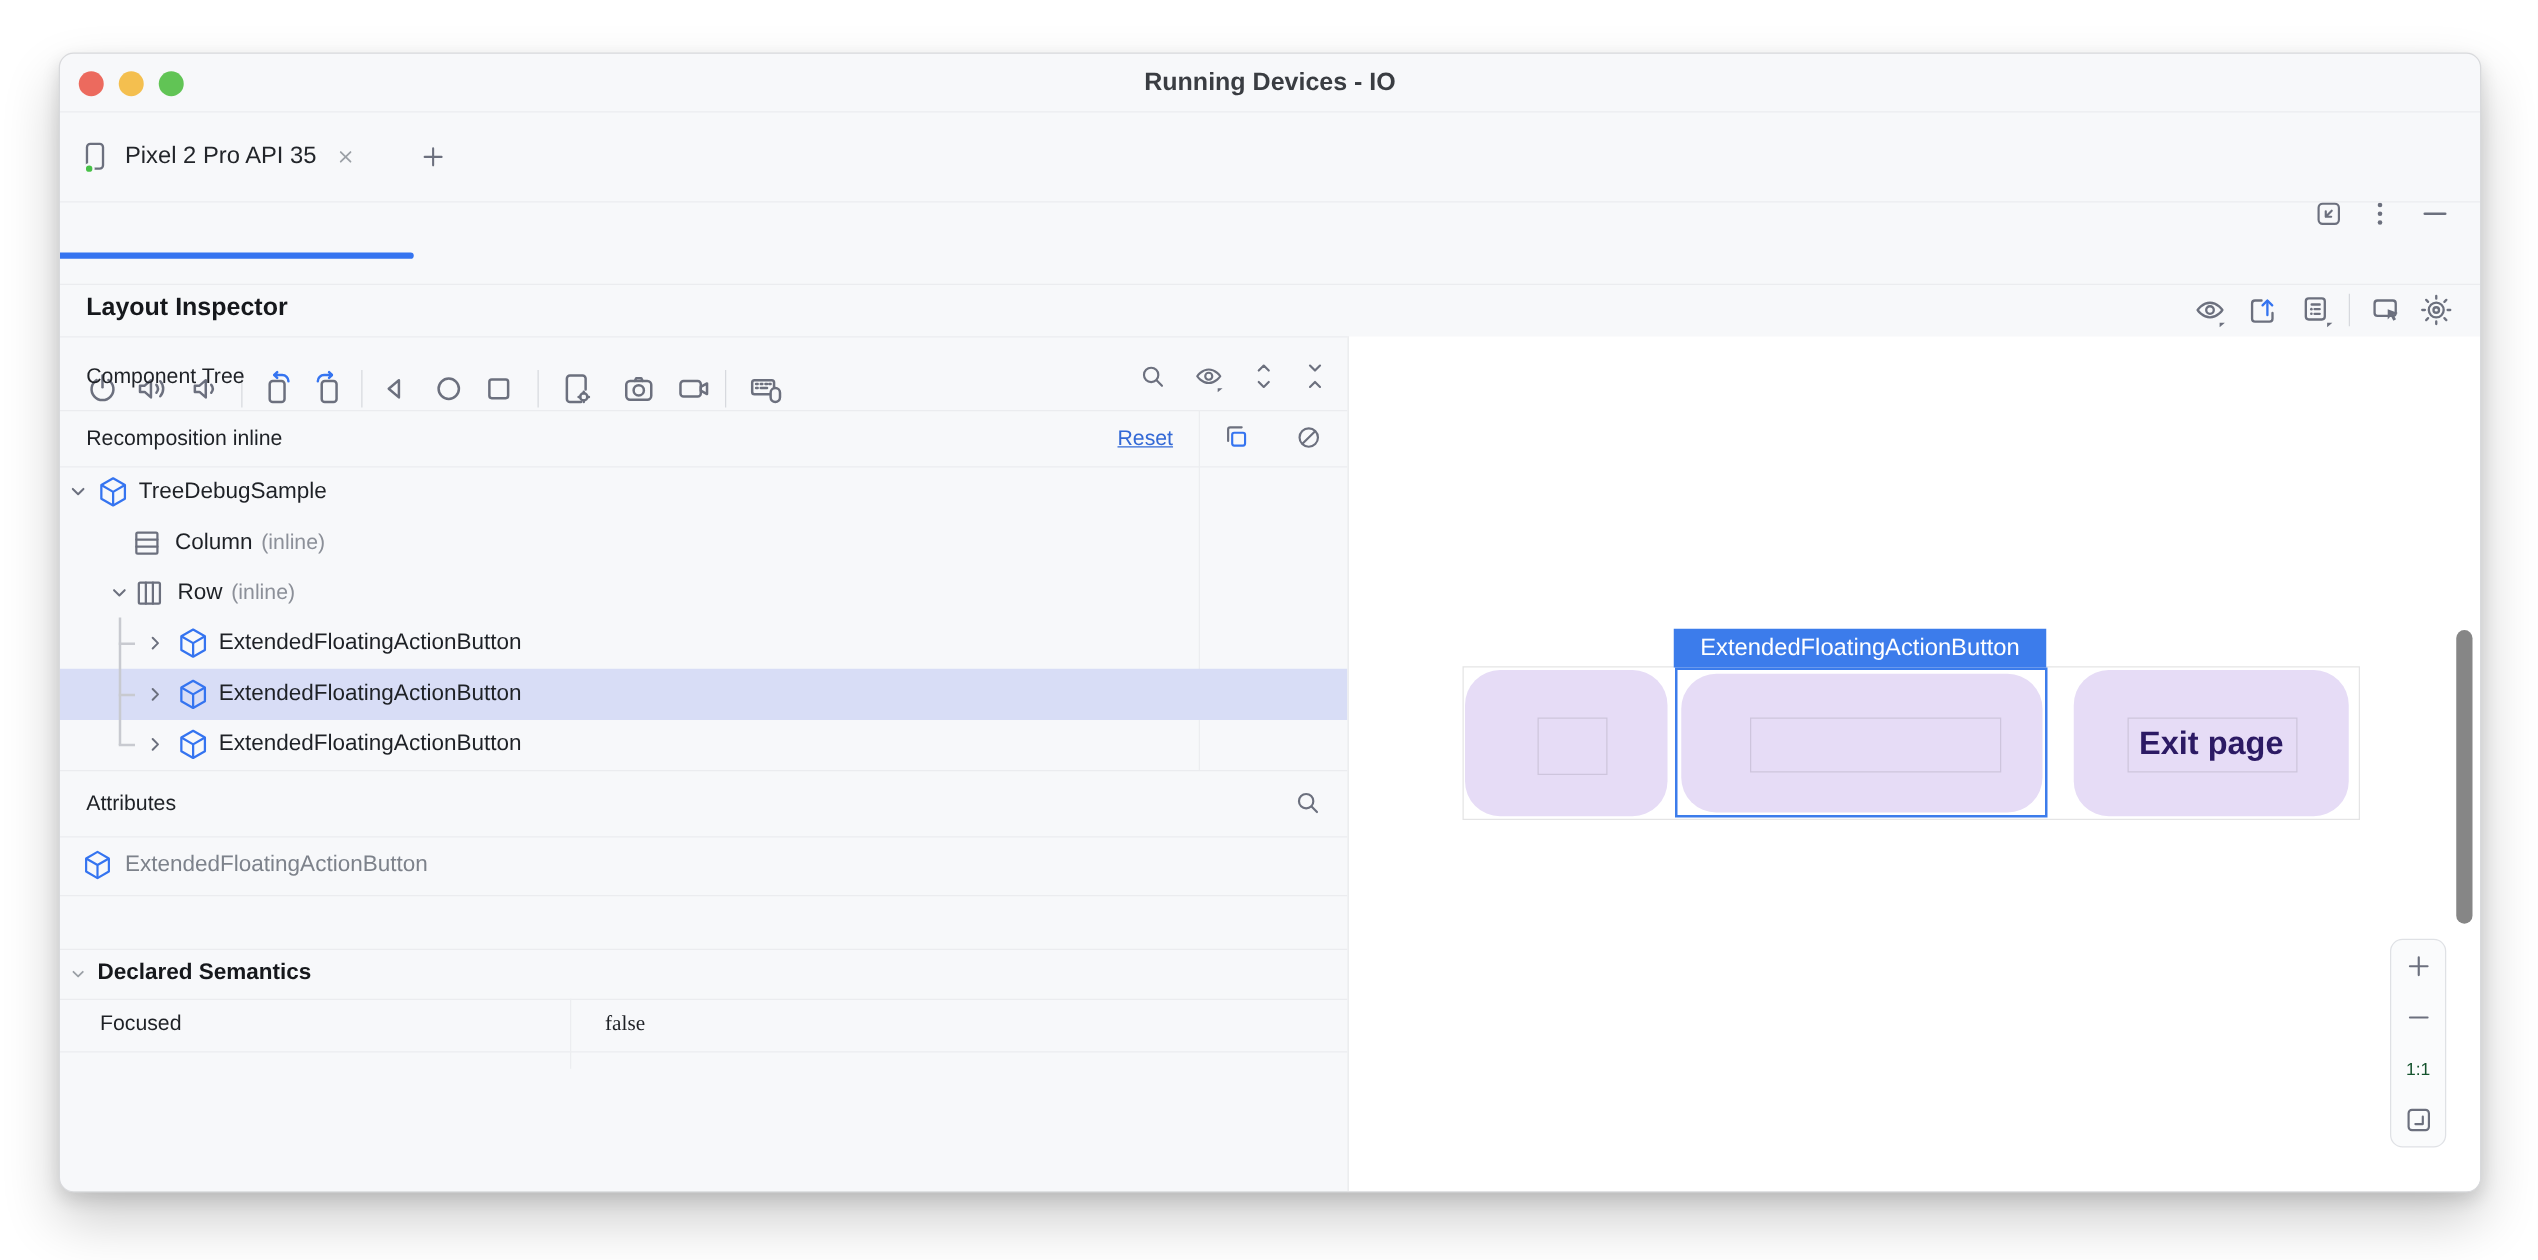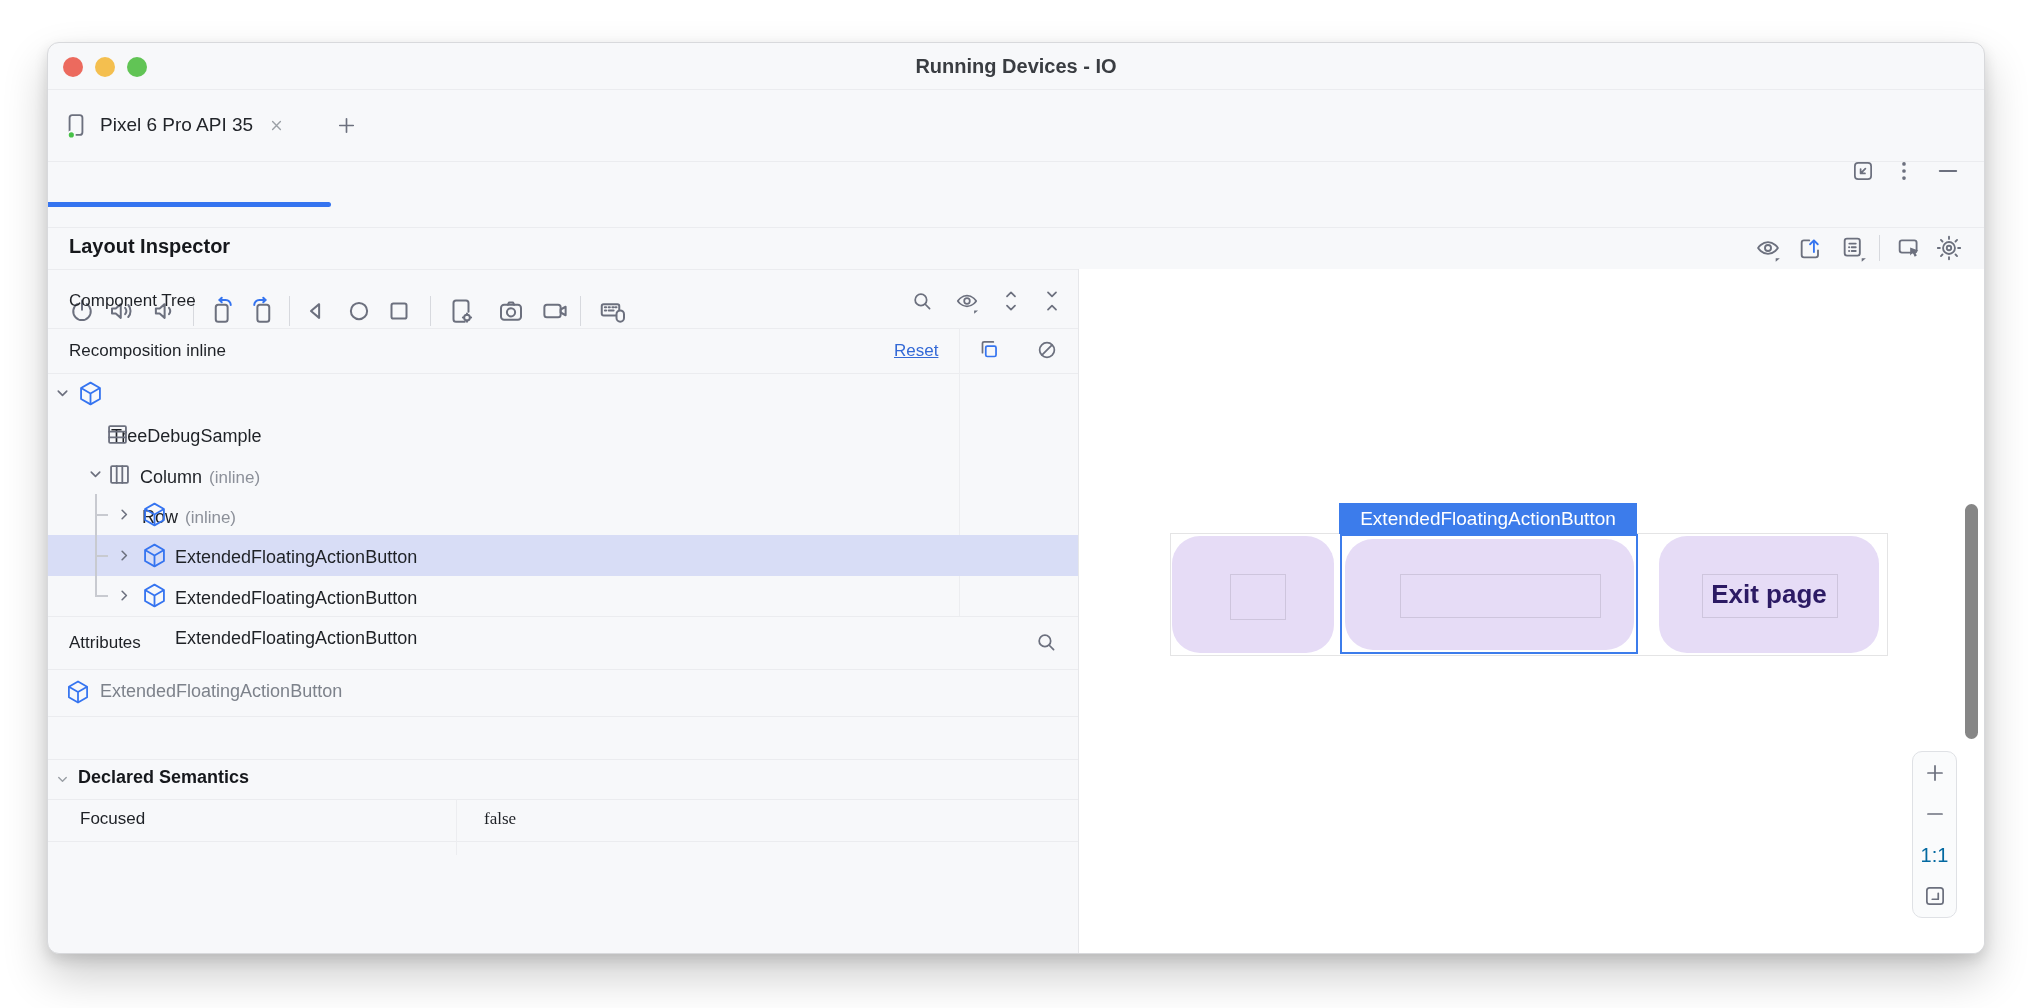--- a/index.html
+++ b/index.html
@@ -8,21 +8,21 @@
   #window{position:absolute;left:47px;top:42px;width:1936px;height:910px;background:#F7F8FA;
     border:1px solid #D8D9DC;border-radius:12px;overflow:hidden;
     box-shadow:0 22px 45px rgba(0,0,0,.20),0 6px 14px rgba(0,0,0,.12);}
   .hline{position:absolute;height:1px;background:#EBECEF;}
   .vline{position:absolute;width:1px;background:#E3E5E9;}
   .dot{position:absolute;width:20px;height:20px;border-radius:50%;top:14px;}
   .title{font-size:20px;font-weight:700;color:#3A3D42;}
   .tablabel{font-size:19px;color:#22252A;}
   .seclabel{font-size:17px;color:#1E2126;}
   .boldlabel{font-size:20px;font-weight:700;color:#16181C;}
-  .treelabel{font-size:18px;color:#1E2126;white-space:nowrap;margin-top:44px;}
+  .treelabel{font-size:18px;color:#1E2126;white-space:nowrap;}
   .suffix{font-size:17px;color:#8C9099;margin-left:7px;}
   .graytext{font-size:18px;color:#7D828B;}
   .link{font-size:17px;color:#3369D6;text-decoration:underline;cursor:pointer;}
   .ibtn{position:absolute;width:36px;height:36px;display:flex;align-items:center;justify-content:center;}
   svg.ic{stroke:#6C707E;fill:none;stroke-width:1.6;stroke-linecap:round;stroke-linejoin:round;}
   svg.chev{stroke:#6C707E;fill:none;stroke-width:1.7;stroke-linecap:round;stroke-linejoin:round;}
   .selband{position:absolute;left:0;width:1030px;height:41px;background:#D8DDF6;}
   .fab{position:absolute;background:#E6DCF6;border-radius:28px;}
   .fablabel{position:absolute;font-size:26px;font-weight:600;color:#2C1A64;white-space:nowrap;
     display:flex;align-items:center;justify-content:center;}
@@ -43,21 +43,21 @@
   <div class="hline" style="left:0;top:46px;width:1936px;"></div>
 
   <div class="abs" style="left:0;top:46px;width:1936px;height:72px;">
     <div class="abs" style="left:14px;top:0;height:72px;display:flex;align-items:center;gap:10px;">
       <span style="position:relative;display:inline-flex;">
         <svg class="ic" width="28" height="28" viewBox="0 0 24 24">
             <rect x="6.5" y="3.5" width="11" height="17" rx="2.3"></rect>
             <circle cx="8" cy="20.5" r="3" fill="#47C147" stroke="#F7F8FA" stroke-width="1.6"></circle>
           </svg>
       </span>
-      <span class="tablabel">Pixel 6 Pro API 35</span>
+      <span class="tablabel">Pixel 2 Pro API 35</span>
       <span class="ibtn" style="position:relative;width:26px;height:26px;">
         <svg width="17" height="17" viewBox="0 0 24 24" style="stroke:#9BA0A6;fill:none;stroke-width:2;stroke-linecap:round;">
             <path d="M6.5 6.5 17.5 17.5M17.5 6.5 6.5 17.5"></path>
           </svg>
       </span>
     </div>
     <span class="ibtn" style="left:280px;top:18px;">
       <svg class="ic" width="25" height="25" viewBox="0 0 24 24">
           <path d="M12 5.5v13M5.5 12h13"></path>
         </svg>
@@ -412,21 +412,21 @@
       <span class="zoomitem">
           <svg class="ic" width="26" height="26" viewBox="0 0 24 24">
             <path d="M12 5.5v13M5.5 12h13"></path>
           </svg>
         </span>
       <span class="zoomitem">
           <svg class="ic" width="26" height="26" viewBox="0 0 24 24">
             <path d="M5.5 12h13"></path>
           </svg>
         </span>
-      <span class="zoomitem" style="font-size:20px;color:#0369a1;">1:1</span>
+      <span class="zoomitem" style="font-size:14px;color:#14532d;">1:1</span>
       <span class="zoomitem">
           <svg class="ic" width="26" height="26" viewBox="0 0 24 24">
             <rect x="4.5" y="4.5" width="15" height="15" rx="2.5"></rect>
             <path d="M15 9.5v5.5H9.5"></path>
           </svg>
         </span>
     </div>
   </div>
 
 </div>

